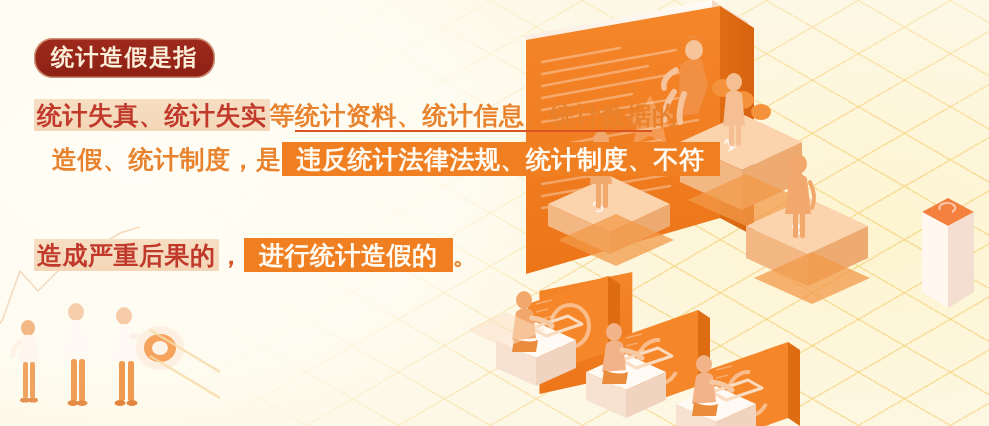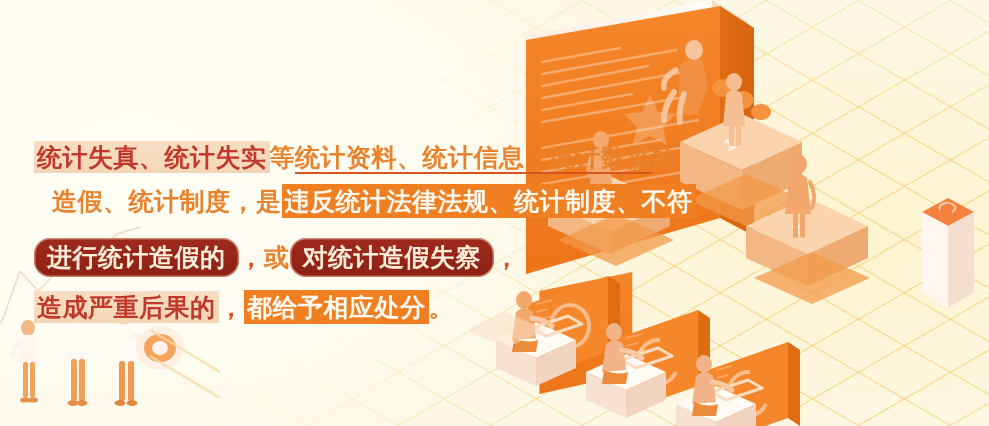--- a/index.html
+++ b/index.html
@@ -46,21 +46,21 @@
     padding:6px 17px 8px 17px;
     background:linear-gradient(180deg,#9e2a1c 0%,#8d2114 100%);
     border-radius:19px;
     box-shadow:inset 0 0 0 1.5px rgba(255,225,190,.55);
     color:#fdf0da;
     font-size:23px;font-weight:bold;letter-spacing:1.5px;
     line-height:26px;white-space:nowrap;
   }
 
   .para{position:absolute;left:34px;white-space:nowrap;}
-  .para.p1{top:96px;margin-top:42px;}
+  .para.p1{top:96px;}
   .para.p2{top:236px;}
 
   .ln{height:38px;line-height:38px;margin-bottom:6px;white-space:nowrap;}
   .ln.l2{margin-left:18px;}
   .ln.l3{margin-left:0px;}
 
   
   .run{font-size:25px;font-weight:bold;letter-spacing:.5px;vertical-align:baseline;}
 
   
@@ -69,21 +69,21 @@
   .r-peach{
     color:#c0392b;
     background:linear-gradient(180deg,#f7dfc4 0%,#f3d6b6 100%);
     padding:2px 3px;
     box-decoration-break:clone;-webkit-box-decoration-break:clone;
   }
   
   .r-orange{
     color:#fffaf2;
     background:#f07f22;
-    padding:3px 3px;
+    padding:3px 15px;
     box-decoration-break:clone;-webkit-box-decoration-break:clone;
   }
   
   .r-uline{
     color:#e8822c;
     border-bottom:2.5px solid #d9541f;
     padding-bottom:1px;
   }
   
   .r-pill{
@@ -355,33 +355,31 @@
         <ellipse cx="160" cy="62" rx="8" ry="7" fill="#fdf3e8"></ellipse>
       </g>
     </g>
 
     <path d="M150,44 L220,86" stroke="#f6dba6" stroke-width="2.4" fill="none" opacity=".8"></path>
     <path d="M150,70 L220,112" stroke="#f6dba6" stroke-width="2.4" fill="none" opacity=".8"></path>
   </svg>
 
   <div class="textcol">
 
+    <div class="title-badge">统计造假是指</div>
 
     <div class="para p1">
       <div class="ln l1">
         <span class="run r-peach">统计失真、统计失实</span><span class="run r-plain">等</span><span class="run r-uline">统计资料、统计信息、统计数据</span><span class="run r-plain">的</span>
       </div>
       <div class="ln l2">
         <span class="run r-plain">造假、统计制度，是</span><span class="run r-orange">违反统计法律法规、统计制度、不符</span>
       </div>
     </div>
 
     <div class="para p2">
-      <div class="ln l1" style="line-height:42px;height:42px;margin-bottom:10px;">
-        <span class="run r-pill">进行统计造假的</span><span class="run r-comma">，</span><span class="run r-plain">或</span><span class="run r-pill">对统计造假失察</span><span class="run r-comma">，</span>
-      </div>
       <div class="ln l2" style="margin-left:0;">
-        <span class="run r-peach">造成严重后果的</span><span class="run r-comma">，</span><span class="run r-orange">都给予相应处分</span><span class="run r-period">。</span>
+        <span class="run r-peach">造成严重后果的</span><span class="run r-comma">，</span><span class="run r-orange">进行统计造假的</span><span class="run r-period">。</span>
       </div>
     </div>
 
   </div>
 </div>
 
 </body></html>

